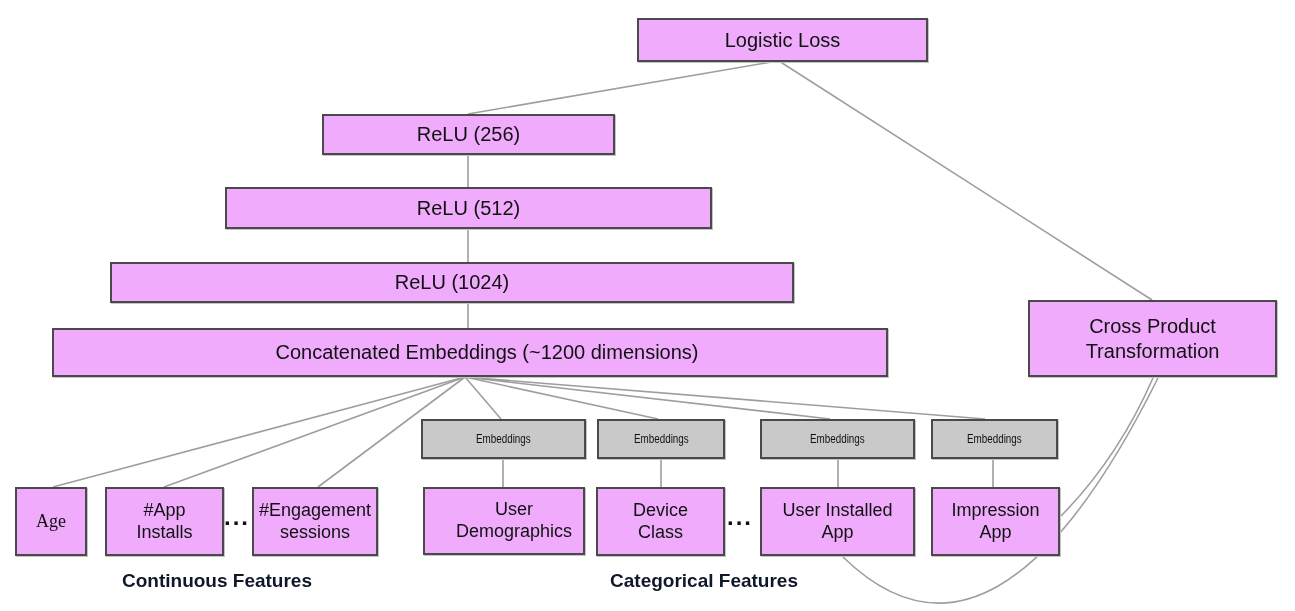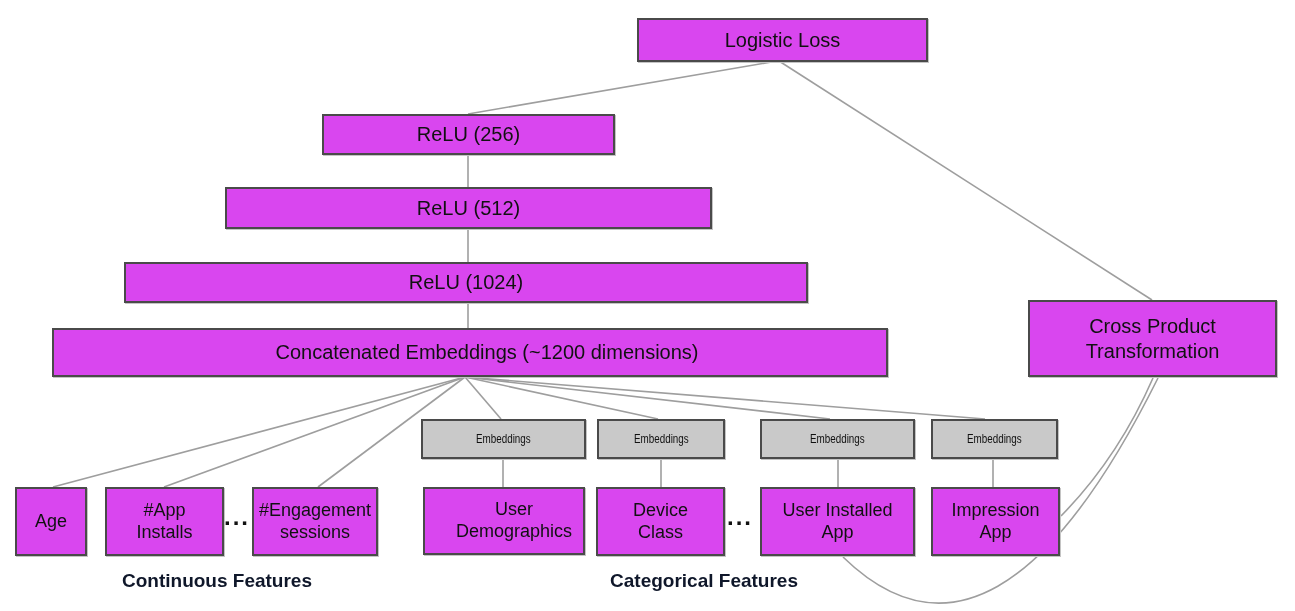--- a/index.html
+++ b/index.html
@@ -10,21 +10,21 @@
     font-family:"Liberation Sans","DejaVu Sans",sans-serif;
     color:#111;
     overflow:hidden;
   }
   #edges{position:absolute;left:0;top:0;width:1295px;height:611px;pointer-events:none;}
   #edges path, #edges line{stroke:#9e9e9e;stroke-width:1.6;fill:none;}
   .node{
     position:absolute;box-sizing:border-box;
     display:flex;align-items:center;justify-content:center;
     text-align:center;
-    background:#d946ef;border:2px solid #4a4a4a;
+    background:#f0abfc;border:2px solid #4a4a4a;
     box-shadow:1px 1px 0 #c4c4c4;
     font-size:20px;line-height:1.22;
     white-space:pre-line;
   }
   .node.small{font-size:18px;}
   .node.embedding{
     background:#c9c9c9;
     font-size:12px;
   }
   .node.embedding .squish{display:inline-block;transform:scaleX(0.82);}
@@ -60,32 +60,32 @@
     <line x1="838" y1="459" x2="838" y2="487"></line>
     <line x1="993" y1="459" x2="993" y2="487"></line>
     <path d="M 1061 516 Q 1118 458 1153 378"></path>
     <path d="M 843 557 Q 995 705 1158 378"></path>
   </svg>
 
   <div class="node" style="left:637px;top:18px;width:291px;height:44px;">Logistic Loss</div>
 
   <div class="node" style="left:322px;top:114px;width:293px;height:41px;">ReLU (256)</div>
   <div class="node" style="left:225px;top:187px;width:487px;height:42px;">ReLU (512)</div>
-  <div class="node" style="left:124px;top:262px;width:684px;height:41px;">ReLU (1024)</div>
+  <div class="node" style="left:110px;top:262px;width:684px;height:41px;">ReLU (1024)</div>
   <div class="node" style="left:52px;top:328px;width:836px;height:49px;padding-left:34px;">Concatenated Embeddings (~1200 dimensions)</div>
 
   <div class="node" style="left:1028px;top:300px;width:249px;height:77px;">Cross Product
 Transformation</div>
 
   <div class="node embedding" style="left:421px;top:419px;width:165px;height:40px;"><span class="squish">Embeddings</span></div>
   <div class="node embedding" style="left:597px;top:419px;width:128px;height:40px;"><span class="squish">Embeddings</span></div>
   <div class="node embedding" style="left:760px;top:419px;width:155px;height:40px;"><span class="squish">Embeddings</span></div>
   <div class="node embedding" style="left:931px;top:419px;width:127px;height:40px;"><span class="squish">Embeddings</span></div>
 
-  <div class="node small" style="left:15px;top:487px;width:72px;height:69px;">Age</div>
+  <div class="node small" style="left:15px;top:487px;width:72px;height:69px;font-family:Liberation Serif, serif;">Age</div>
   <div class="node small" style="left:105px;top:487px;width:119px;height:69px;">#App
 Installs</div>
   <div class="ellipsis" style="left:224px;top:505px;">...</div>
   <div class="node small" style="left:252px;top:487px;width:126px;height:69px;text-align:center;">#Engagement
 sessions</div>
 
   <div class="node small" style="left:423px;top:487px;width:162px;height:68px;padding-left:20px;">User
 Demographics</div>
   <div class="node small" style="left:596px;top:487px;width:129px;height:69px;">Device
 Class</div>

